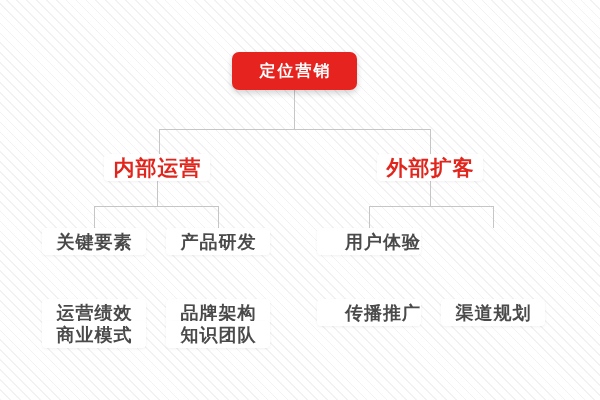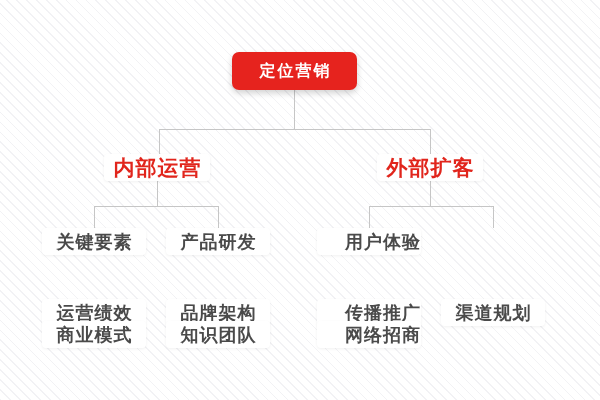--- a/index.html
+++ b/index.html
@@ -106,17 +106,14 @@
 
   <div class="node leaf c2 r0">
     <span>用户体验</span>
   </div>
   <div class="node leaf c2 r1">
     <span>传播推广</span>
   </div>
   <div class="node leaf c3 r1">
     <span>渠道规划</span>
   </div>
-  <div class="node leaf c2 r2">
-    <span>网络招商</span>
-  </div>
 
 </div>
 
 </body></html>

